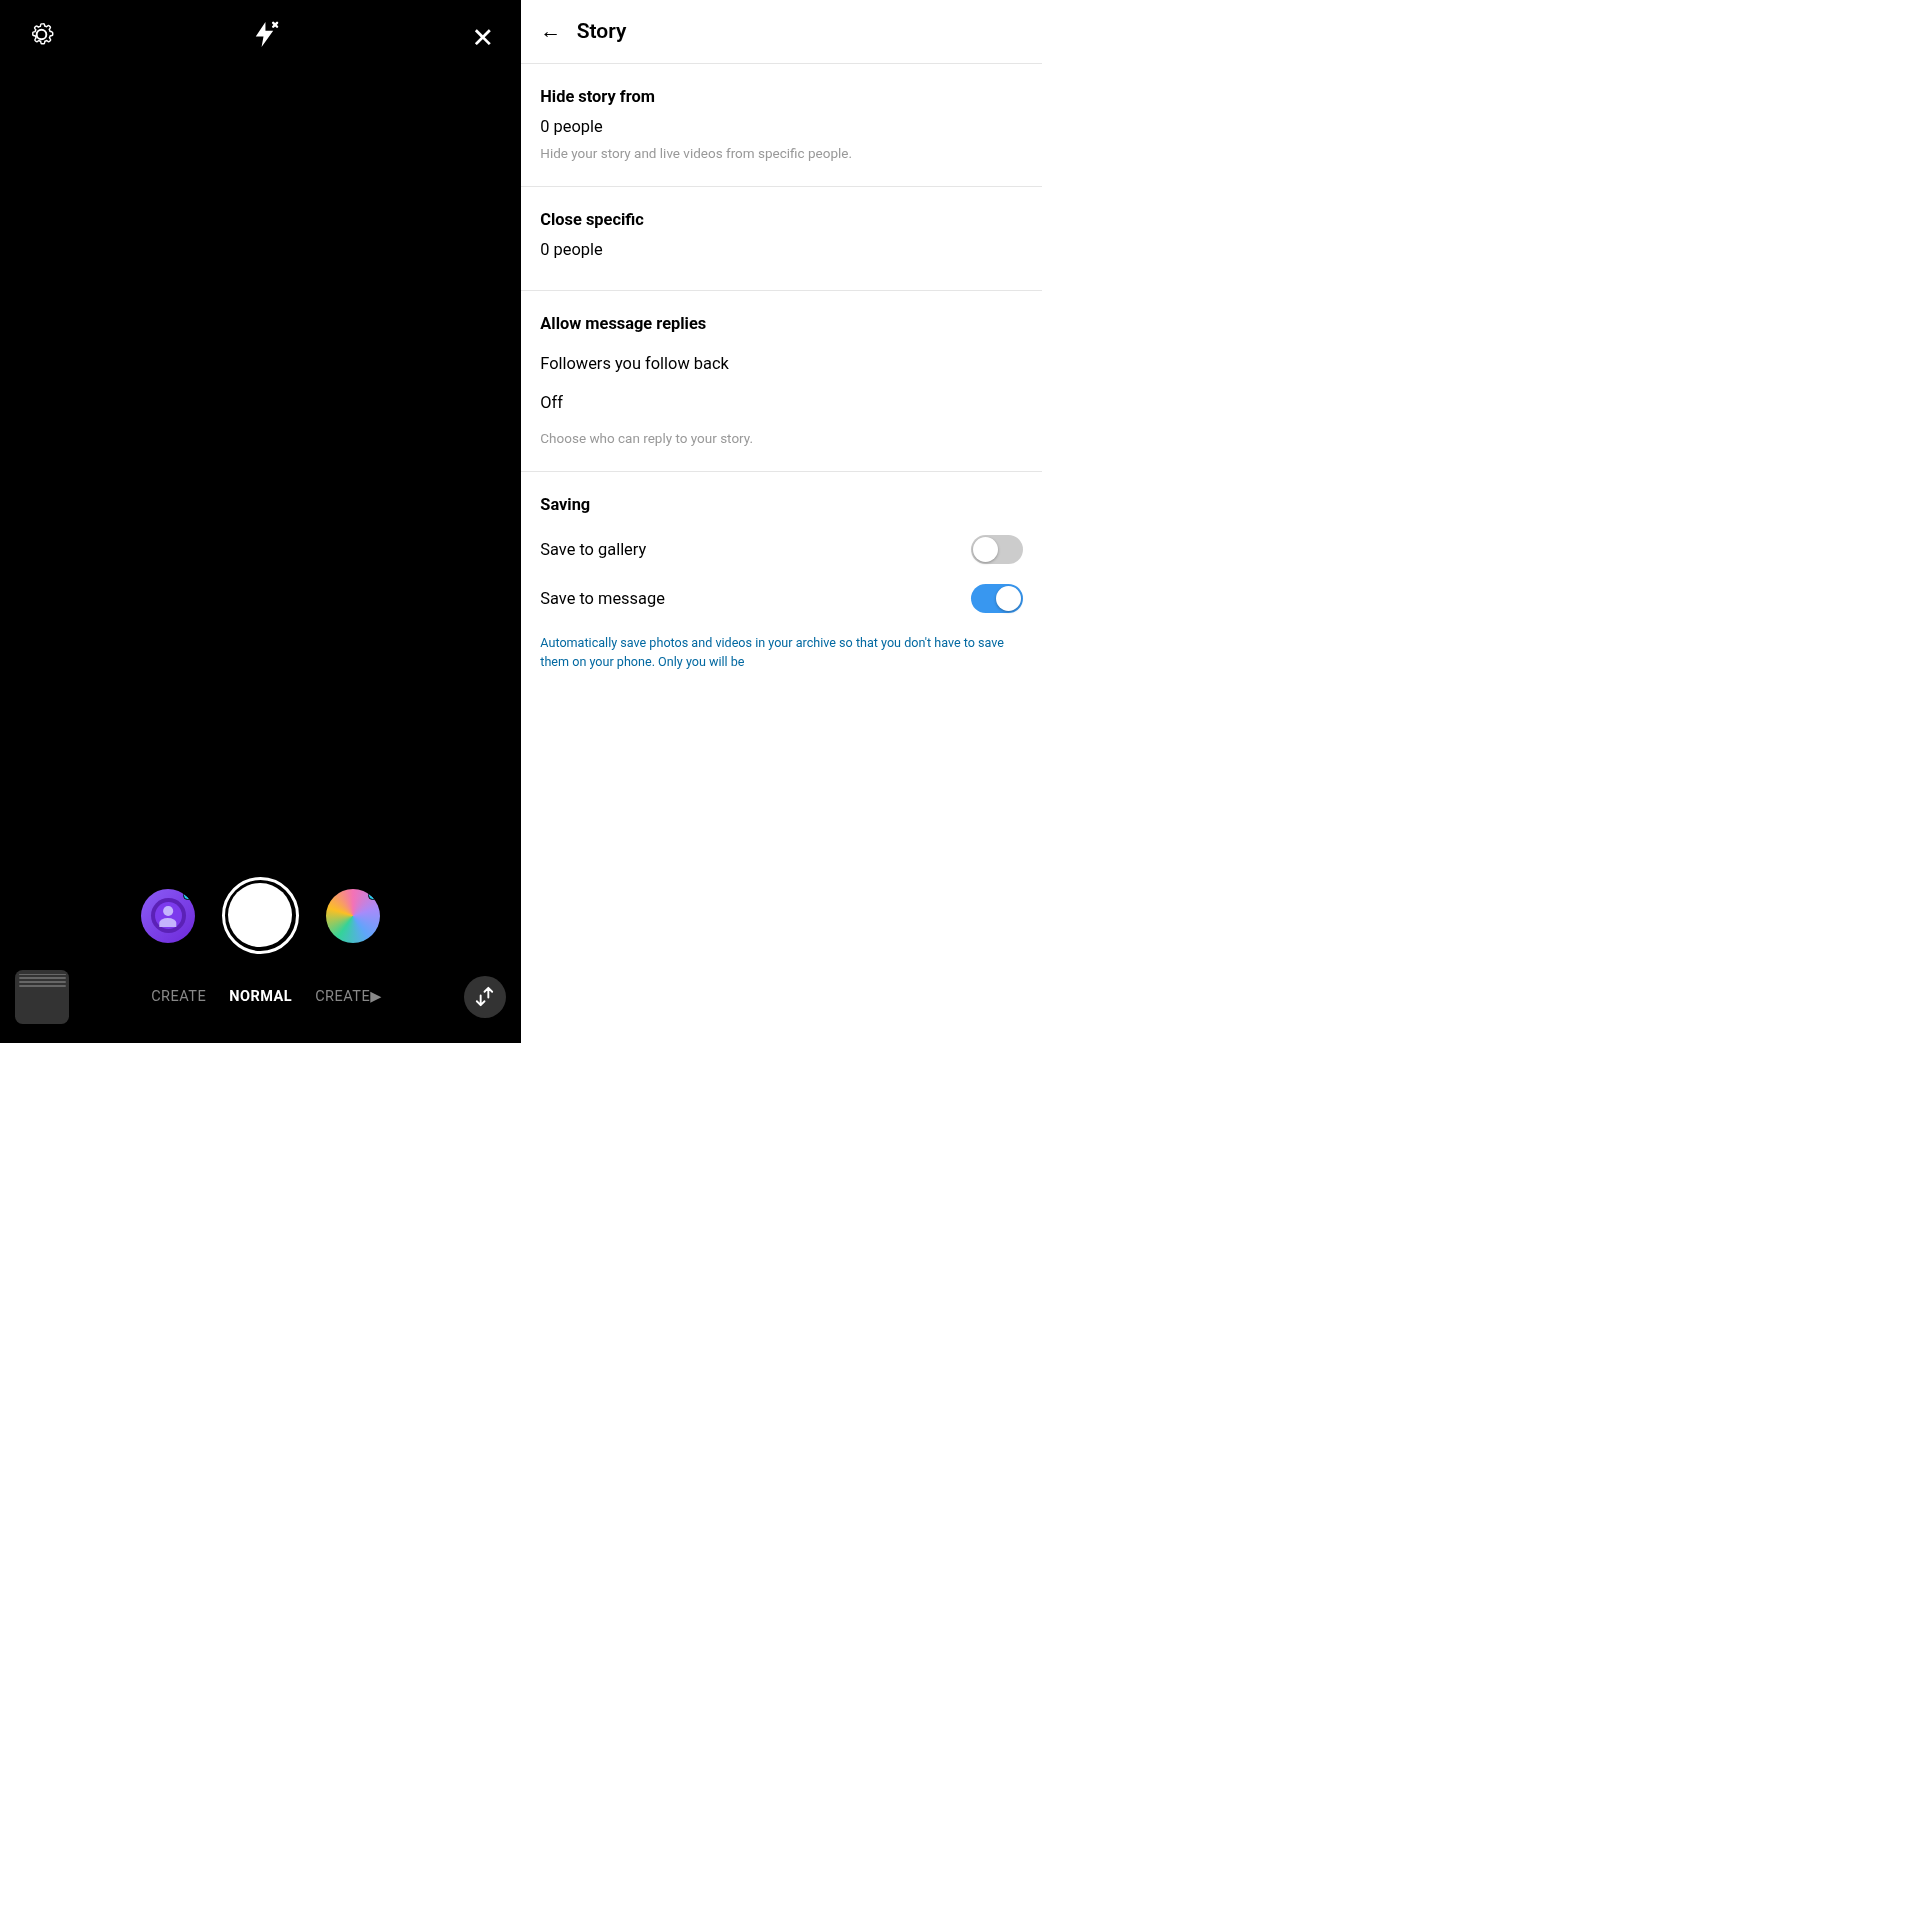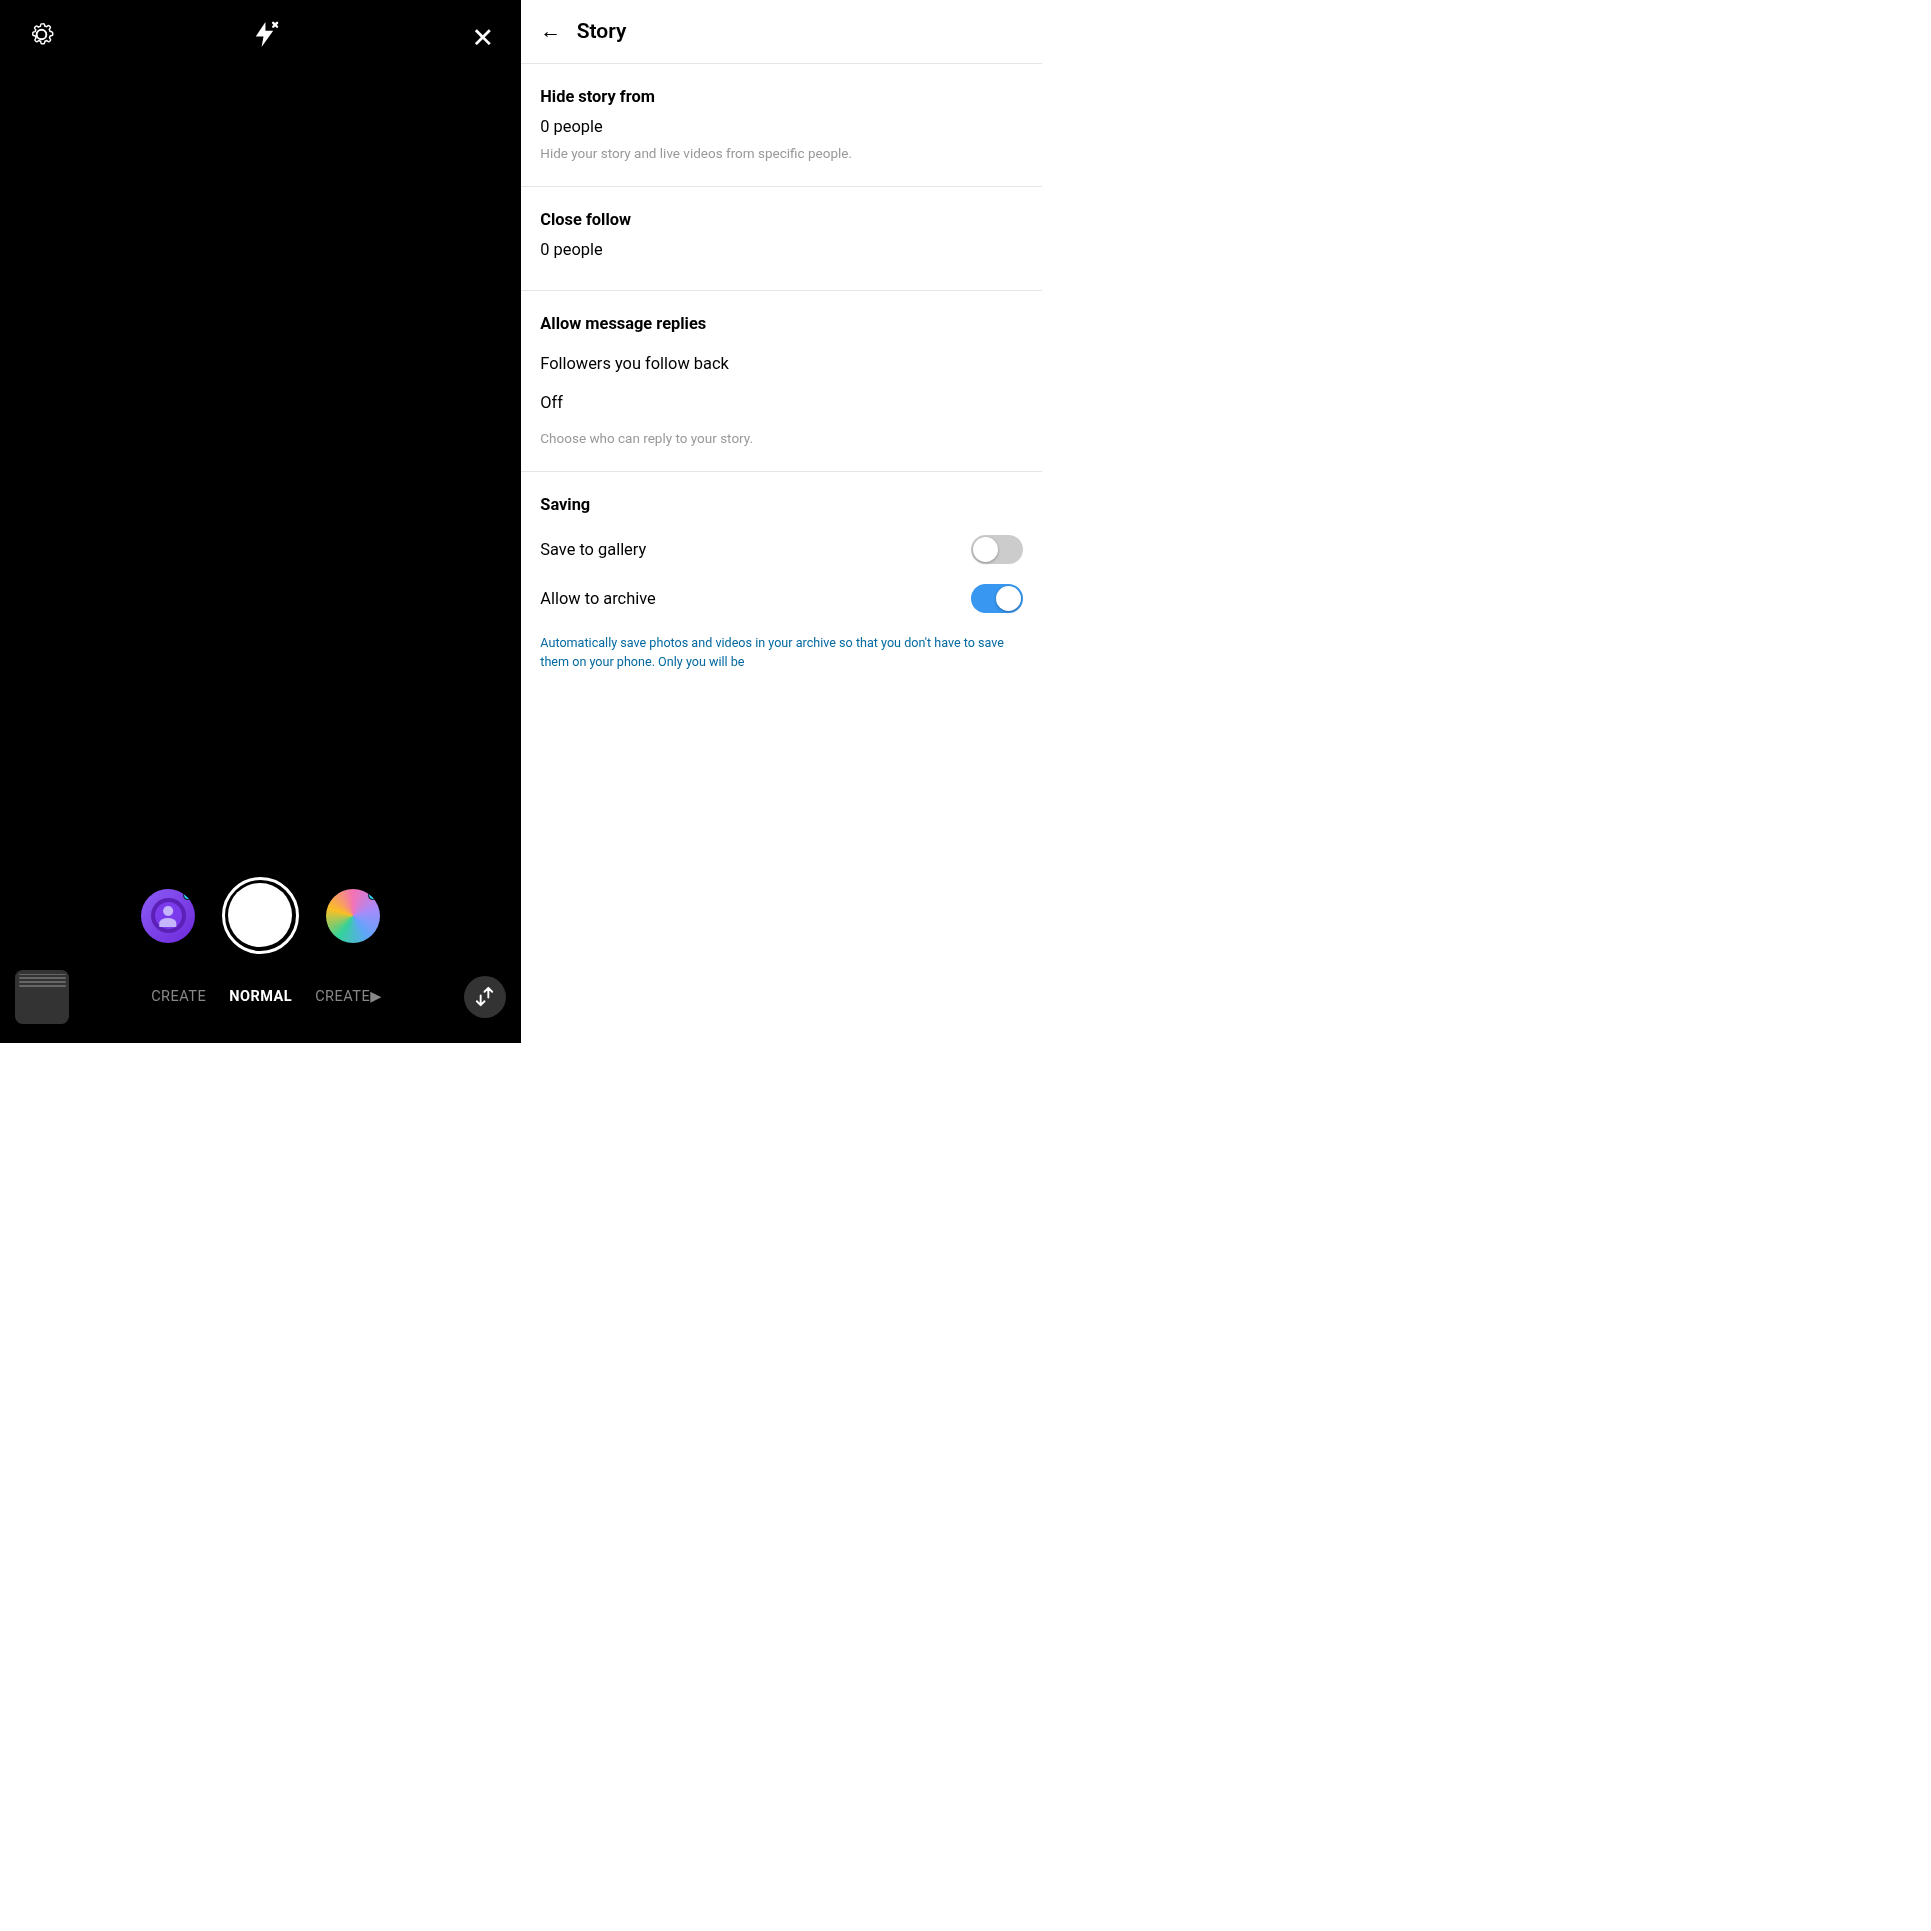--- a/index.html
+++ b/index.html
@@ -444,21 +444,21 @@
     <span class="story-title">Story</span>
   </div>
 
   <div class="story-section">
     <div class="section-title">Hide story from</div>
     <div class="section-value">0 people</div>
     <div class="section-desc">Hide your story and live videos from specific people.</div>
   </div>
 
   <div class="story-section">
-    <div class="section-title">Close follow</div>
+    <div class="section-title">Close specific</div>
     <div class="section-value">0 people</div>
   </div>
 
   <div class="allow-replies-section">
     <div class="section-title">Allow message replies</div>
 
 
     <div class="reply-option">
       <span class="reply-option-label">Followers you follow back</span>
     </div>
@@ -474,21 +474,21 @@
     <div class="section-title">Saving</div>
 
     <div class="toggle-row">
       <span class="toggle-label">Save to gallery</span>
       <div class="toggle off">
         <div class="toggle-knob"></div>
       </div>
     </div>
 
     <div class="toggle-row">
-      <span class="toggle-label">Allow to archive</span>
+      <span class="toggle-label">Save to message</span>
       <div class="toggle on">
         <div class="toggle-knob"></div>
       </div>
     </div>
 
     <div class="archive-desc">Automatically save photos and videos in your archive so that you don't have to save them on your phone. Only you will be</div>
   </div>
 </div>
 
 

